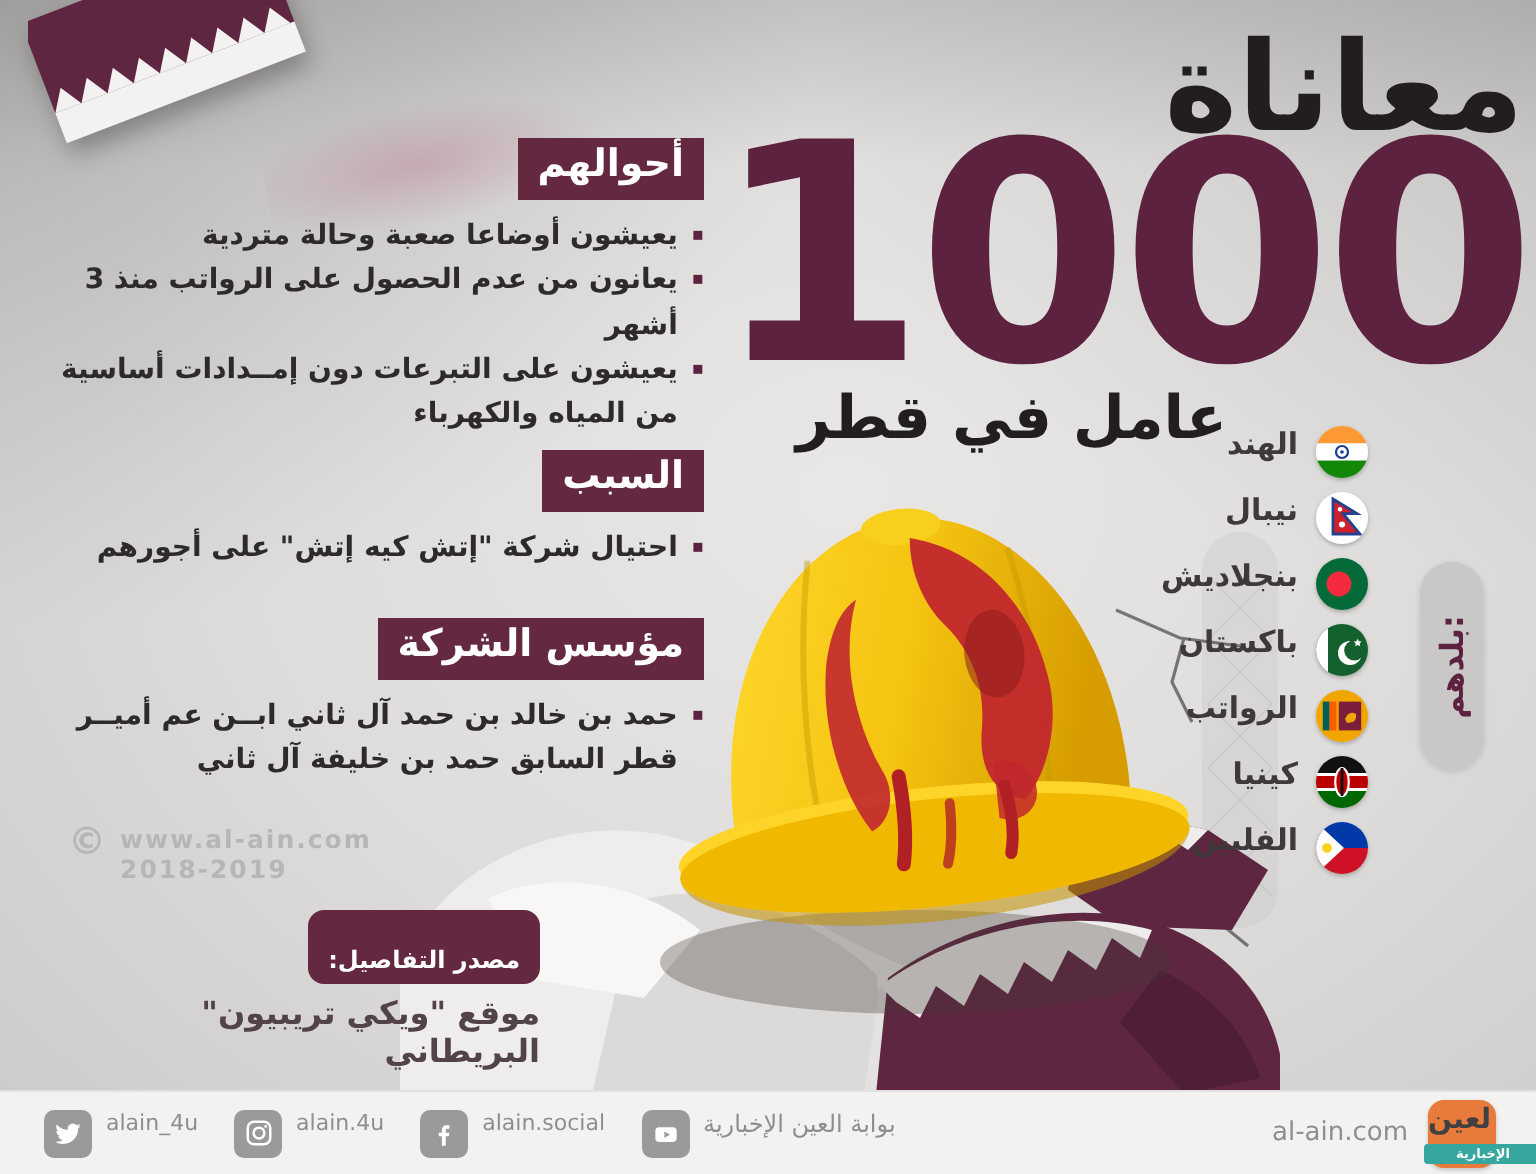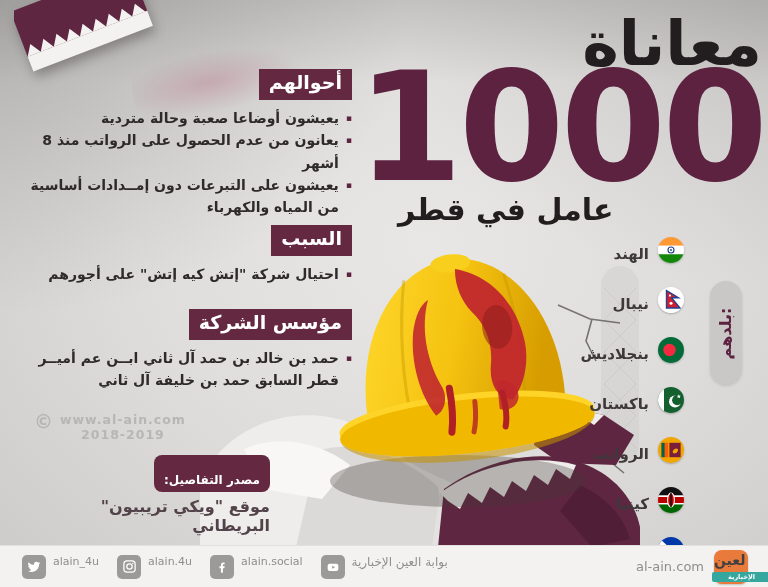--- a/index.html
+++ b/index.html
@@ -32,28 +32,28 @@
   .sec-header{display:inline-block;background:#642941;color:#fff;font-size:19px;font-weight:bold;
     padding:2px 10px 6px;line-height:1.2;}
   .bullets{margin-top:7px;font-size:14px;font-weight:bold;color:#2e2a2b;line-height:1.6;}
   .bullet{display:flex;gap:7px;}
   .marker{color:#5c2240;font-size:9px;line-height:2.5;flex:0 0 auto;}
   .btext{flex:1;}
 
   
   .watermark{position:absolute;left:34px;top:412px;color:#b7b6b4;font-weight:bold;display:flex;gap:6px;align-items:flex-start;letter-spacing:1px;}
   .wm-c{font-size:19px;line-height:1;}
-  .wm-lines{font-size:12.5px;line-height:1.2;text-align:center;}
+  .wm-lines{font-size:12.5px;line-height:1.2;}
 
   
   .illustration{position:absolute;left:200px;top:235px;}
 
   
   .countries{position:absolute;top:213px;right:84px;direction:rtl;}
-  .country-row{display:flex;align-items:flex-end;gap:9px;height:26px;margin-bottom:7px;margin-top:24px;}
+  .country-row{display:flex;align-items:flex-start;gap:9px;height:26px;margin-bottom:7px;}
   .flagc{width:26px;height:26px;border-radius:50%;overflow:hidden;flex:0 0 auto;box-shadow:0 1px 2px rgba(0,0,0,.25);}
   .cname{font-size:15px;font-weight:bold;color:#3e383a;white-space:nowrap;}
   .country-pill{position:absolute;right:26px;top:281px;width:32px;height:104px;background:#c9c8c6;border-radius:16px;
     display:flex;align-items:center;justify-content:center;box-shadow:0 1px 3px rgba(0,0,0,.12);}
   .country-pill span{transform:rotate(-90deg);white-space:nowrap;color:#5c2240;font-weight:bold;font-size:16px;}
 
   
   .source{position:absolute;left:26px;top:455px;width:244px;direction:rtl;text-align:right;}
   .source-label{display:inline-block;background:#642941;color:#fff;font-size:12px;font-weight:bold;
     padding:18px 10px 5px;border-radius:8px;}
@@ -103,21 +103,21 @@
 
   <section class="sec sec1">
     <div class="sec-header">أحوالهم</div>
     <div class="bullets">
       <div class="bullet">
         <span class="marker">▪</span>
         <div class="btext">يعيشون أوضاعا صعبة وحالة متردية</div>
       </div>
       <div class="bullet">
         <span class="marker">▪</span>
-        <div class="btext">يعانون من عدم الحصول على الرواتب منذ 8 أشهر</div>
+        <div class="btext">يعانون من عدم الحصول على الرواتب منذ 3 أشهر</div>
       </div>
       <div class="bullet">
         <span class="marker">▪</span>
         <div class="btext">يعيشون على التبرعات دون إمــدادات أساسية من المياه والكهرباء</div>
       </div>
     </div>
   </section>
 
   <section class="sec sec2">
     <div class="sec-header">السبب</div>

